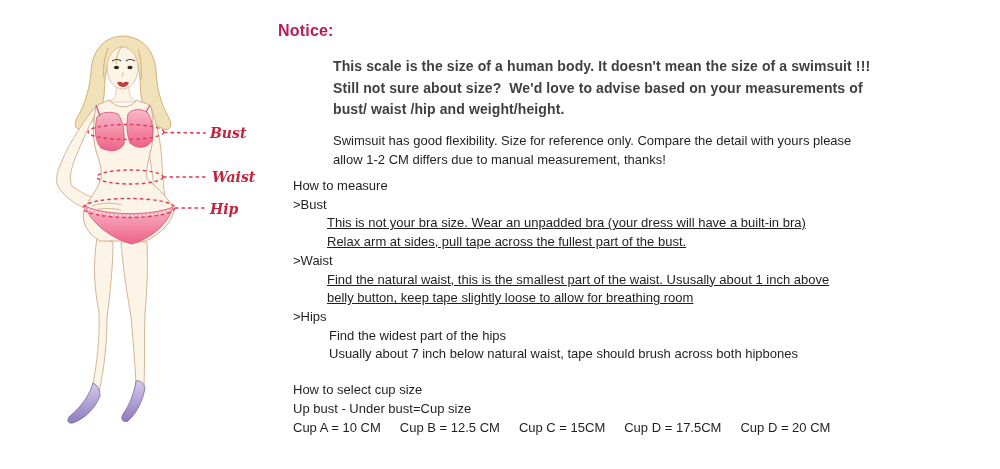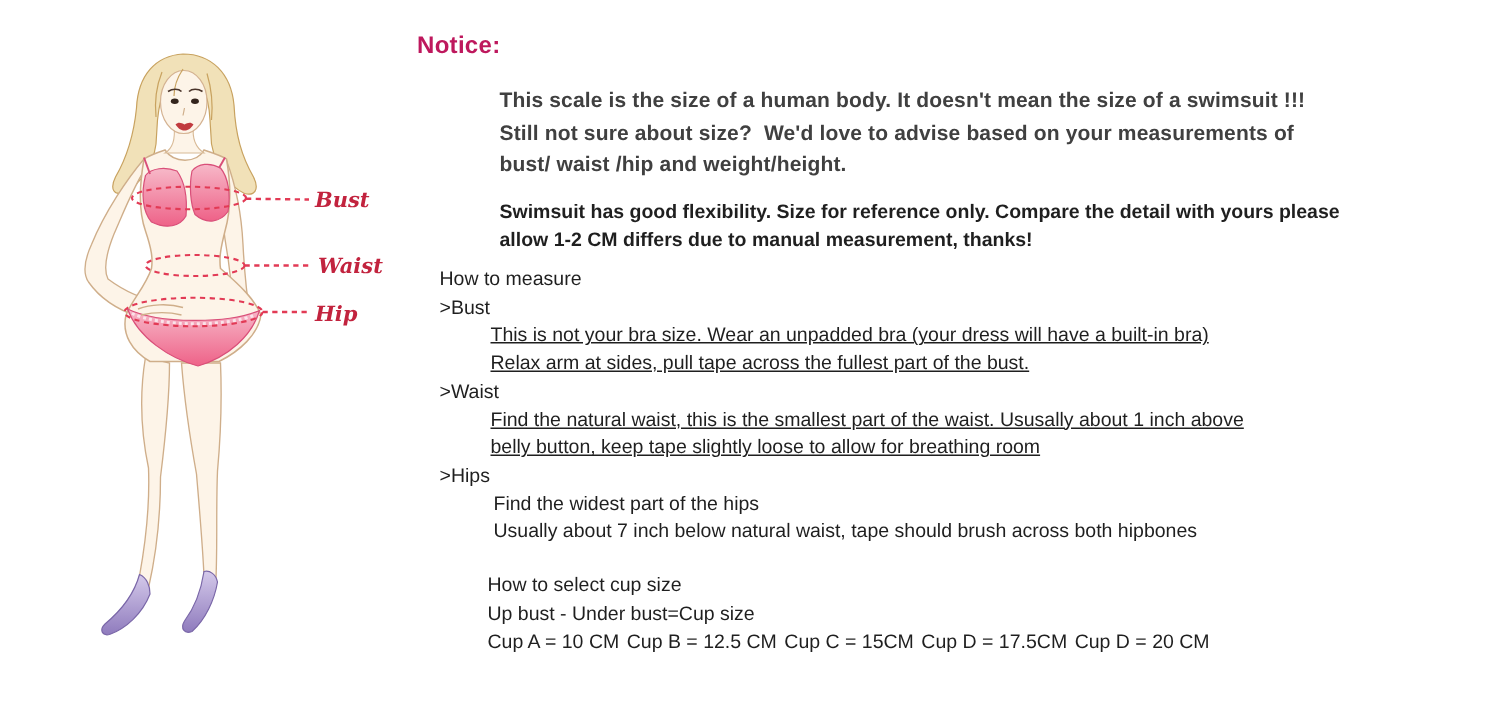--- a/index.html
+++ b/index.html
@@ -7,28 +7,28 @@
     position:relative;width:1000px;height:469px;background:#ffffff;overflow:hidden;
     font-family:"Liberation Sans",sans-serif;color:#1f1f1f;
   }
   .abs{position:absolute;}
   .line{white-space:pre;}
   
   #notice-heading{left:278px;top:22px;font-size:16px;font-weight:700;letter-spacing:.2px;color:#be185d;}
   
   #warning{left:333px;top:56px;font-size:14px;font-weight:700;line-height:21.5px;color:#404040;letter-spacing:.1px;}
   
-  #flexibility{left:333px;top:132px;font-size:13px;line-height:18.5px;font-weight:bold;}
+  #flexibility{left:333px;top:132px;font-size:13px;line-height:18.5px;}
   
   #measure{left:293px;top:177px;font-size:13px;line-height:18.7px;}
   #measure .indent{padding-left:34px;text-decoration:underline;}
   #measure .indent2{padding-left:36px;}
   
-  #cup{left:293px;top:380px;font-size:13px;line-height:19px;margin-left:32px;}
-  #cup-values{display:flex;gap:5px;justify-content:flex-end;}
+  #cup{left:293px;top:380px;font-size:13px;line-height:19px;}
+  #cup-values{display:flex;gap:19px;justify-content:flex-end;}
   
   #figure-wrap{left:0;top:0;width:280px;height:370px;}
   svg text.fig-label{
     font-family:"DejaVu Serif",serif;font-style:italic;font-weight:700;font-size:14px;
   }
 </style>
 </head>
 <body>
 
 <div id="stage">

